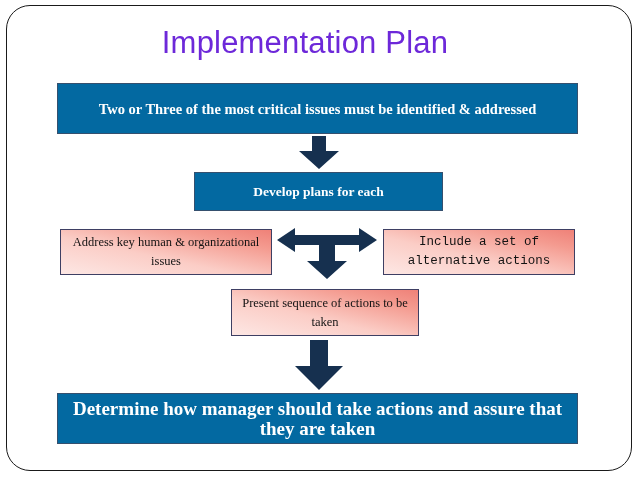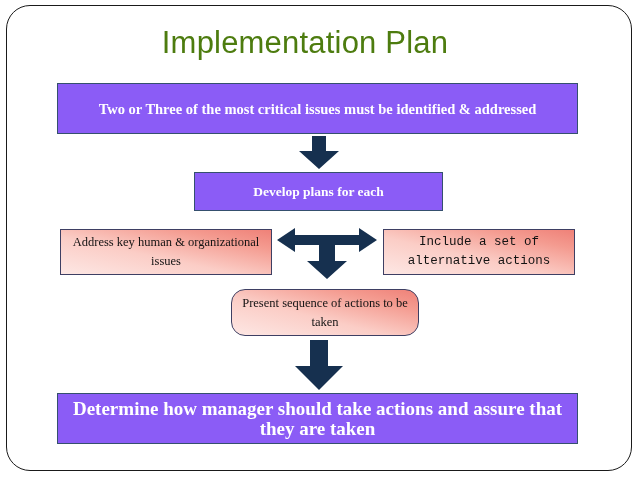--- a/index.html
+++ b/index.html
@@ -37,38 +37,38 @@
 
   #title {
     position: absolute;
     left: 0;
     top: 25px;
     width: 610px;
     text-align: center;
     font-family: "Liberation Sans", sans-serif;
     font-size: 31px;
     font-weight: 400;
-    color: #4d7c0f;
+    color: #6d28d9;
     letter-spacing: 0.2px;
     line-height: 36px;
     white-space: nowrap;
   }
 
   
   .box {
     position: absolute;
     box-sizing: border-box;
     display: flex;
     align-items: center;
     justify-content: center;
     text-align: center;
   }
 
   .box-blue {
-    background: #8b5cf6;
+    background: #0369a1;
     border: 1px solid #35506e;
     color: #ffffff;
     font-family: "Liberation Serif", serif;
     font-weight: bold;
   }
 
   .box-pink {
     background: linear-gradient(to top right, #fde7e4 0%, #fbcdc6 42%, #f49b90 78%, #ef8178 100%);
     border: 1px solid #3e3f63;
     color: #131313;
@@ -94,21 +94,21 @@
   #box-address-human {
     left: 60px;  top: 229px; width: 212px; height: 46px;
     font-size: 12.5px; line-height: 19px;
   }
   #box-alternative-actions {
     left: 383px; top: 229px; width: 192px; height: 46px;
     font-size: 12.5px; line-height: 19px; font-family: Liberation Mono, monospace;
   }
   #box-present-sequence {
     left: 231px; top: 289px; width: 188px; height: 47px;
-    font-size: 12.5px; line-height: 19px; border-radius: 14px;
+    font-size: 12.5px; line-height: 19px;
   }
   #box-determine-manager {
     left: 57px;  top: 393px; width: 521px; height: 51px;
     font-size: 19px; line-height: 20px;
   }
 
   
   .arrow {
     position: absolute;
   }

